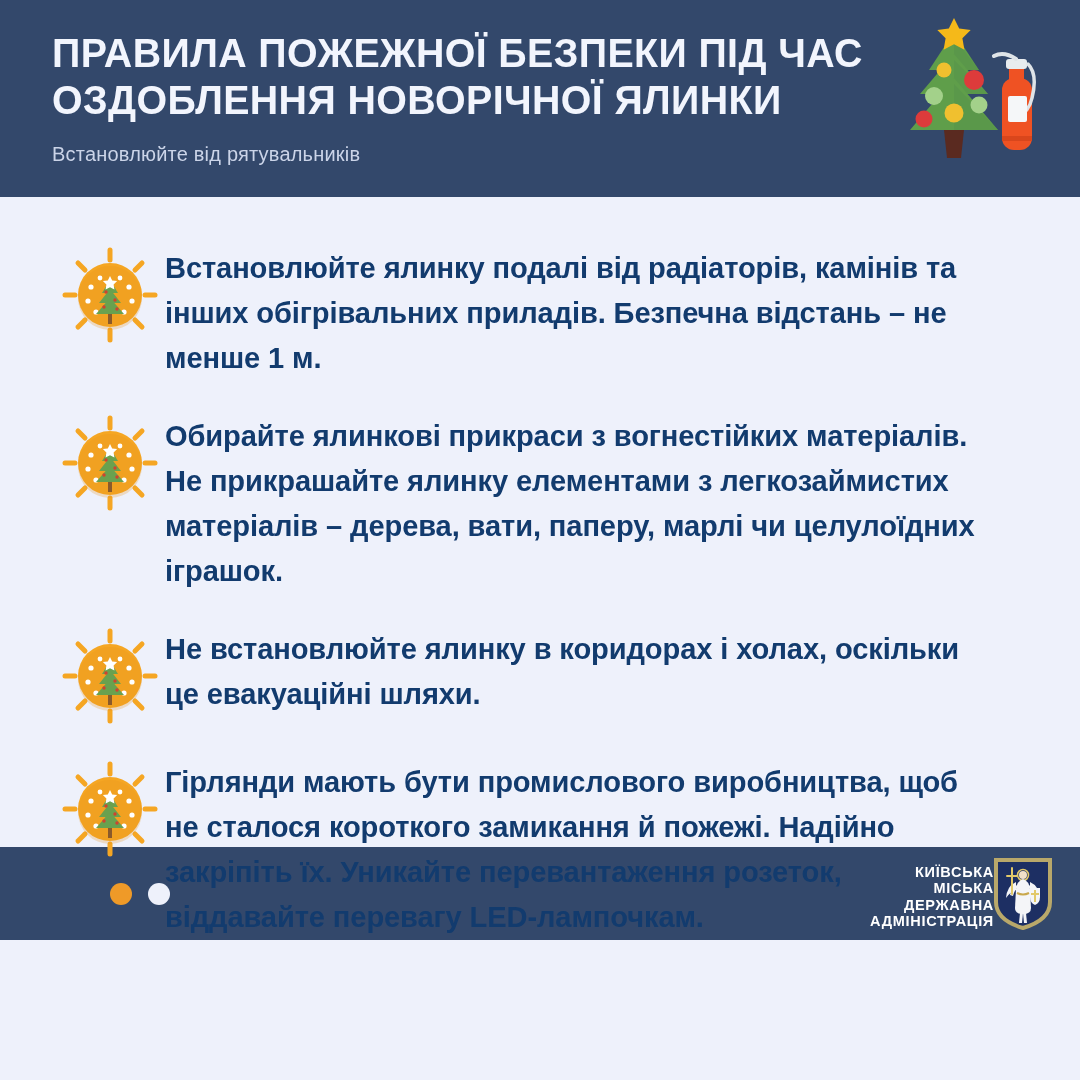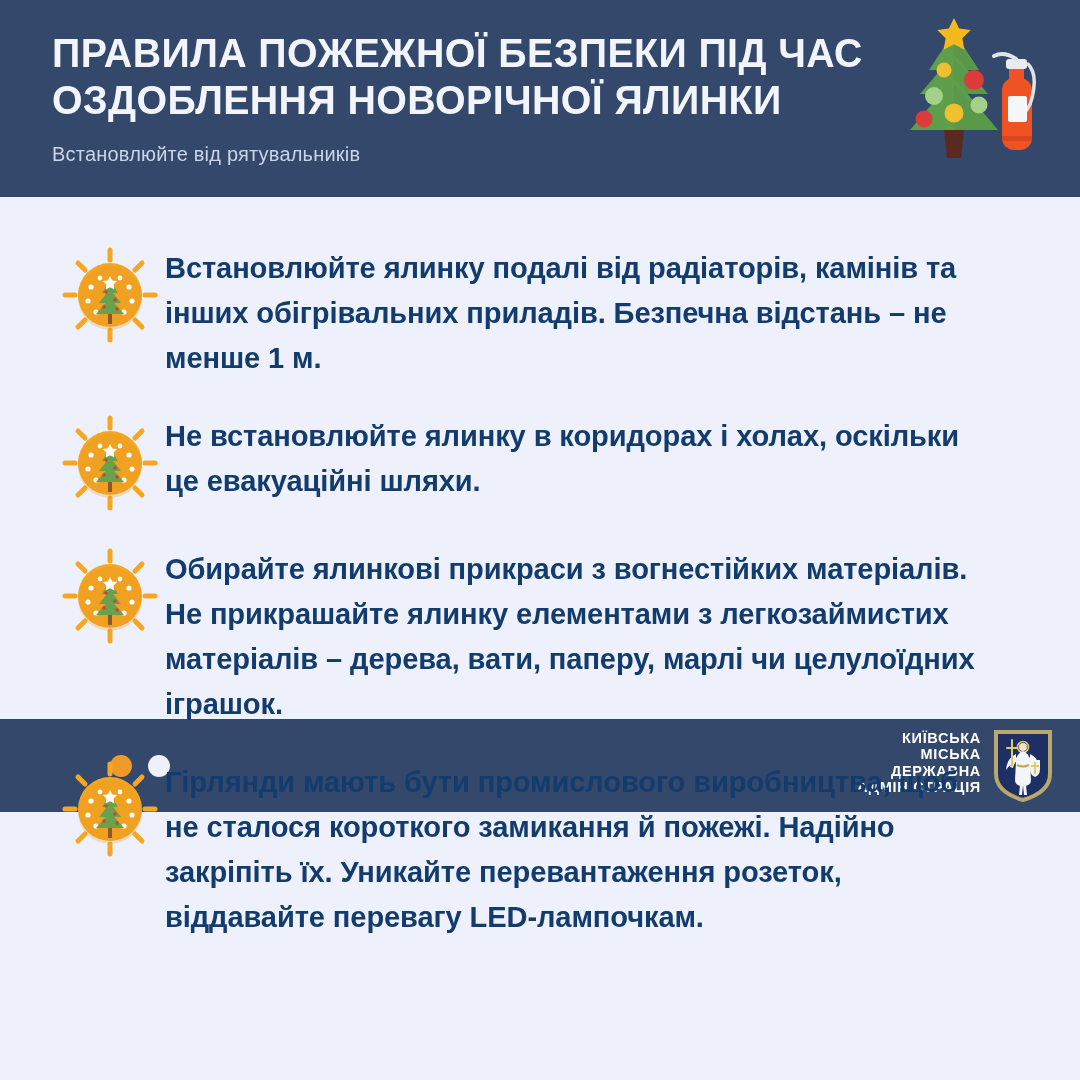--- a/index.html
+++ b/index.html
@@ -11,21 +11,21 @@
     width: 1080px;
     height: 1080px;
     overflow: hidden;
     background: #eef1fb;
     font-family: "Liberation Sans", sans-serif;
     -webkit-font-smoothing: antialiased;
   }
   .poster {
     position: relative;
     width: 1080px;
-    height: 812px;
+    height: 940px;
     background: #eef1fb;
     display: flex;
     flex-direction: column;
   }
 
   
   .header {
     position: relative;
     height: 197px;
     background: #33486b;
@@ -120,22 +120,21 @@
   .dot {
     width: 22px;
     height: 22px;
     border-radius: 50%;
   }
   .dot-active { background: #ef9a28; }
   .dot-idle { background: #eef1fb; }
 
   .brand {
     display: flex;
-    align-items: flex-start;
-    gap: 13px;
+    align-items: flex-end;
   }
   .brand-lines {
     text-align: right;
     color: #ffffff;
     font-family: "Liberation Sans Narrow", "Liberation Sans", sans-serif;
     font-weight: 700;
     font-size: 14.5px;
     line-height: 16.5px;
     letter-spacing: 0.7px;
     text-transform: uppercase;
@@ -267,21 +266,21 @@
               <path d="M50 44 L61 58 H39 Z" fill="#69a14f"></path>
               <path d="M50 53 L64 69 H36 Z" fill="#69a14f"></path>
               <path d="M50 31 l2.2 4.4 4.9 .7 -3.5 3.5 .8 4.9 -4.4 -2.3 -4.4 2.3 .8 -4.9 -3.5 -3.5 4.9 -.7 z" fill="#ffffff"></path>
               <circle cx="46" cy="47" r="1.7" fill="#d0422f"></circle>
               <circle cx="55" cy="55" r="1.7" fill="#d0422f"></circle>
               <circle cx="44" cy="62" r="1.7" fill="#d0422f"></circle>
               <circle cx="57" cy="64" r="1.7" fill="#d0422f"></circle>
             </g>
           </svg>
         </div>
-        <div class="rule-text">Не встановлюйте ялинку в коридорах і холах, оскільки це евакуаційні шляхи.</div>
+        <div class="rule-text">Обирайте ялинкові прикраси з вогнестійких матеріалів. Не прикрашайте ялинку елементами з легкозаймистих матеріалів – дерева, вати, паперу, марлі чи целулоїдних іграшок.</div>
       </div>
 
       <div class="rule">
         <div class="rule-icon">
           <svg viewBox="0 0 100 100" width="100" height="100">
             <g stroke="#f5a623" stroke-width="5" stroke-linecap="round">
               <line x1="50" y1="5" x2="50" y2="15"></line>
               <line x1="50" y1="85" x2="50" y2="95"></line>
               <line x1="5" y1="50" x2="15" y2="50"></line>
               <line x1="85" y1="50" x2="95" y2="50"></line>
@@ -308,21 +307,21 @@
               <path d="M50 44 L61 58 H39 Z" fill="#69a14f"></path>
               <path d="M50 53 L64 69 H36 Z" fill="#69a14f"></path>
               <path d="M50 31 l2.2 4.4 4.9 .7 -3.5 3.5 .8 4.9 -4.4 -2.3 -4.4 2.3 .8 -4.9 -3.5 -3.5 4.9 -.7 z" fill="#ffffff"></path>
               <circle cx="46" cy="47" r="1.7" fill="#d0422f"></circle>
               <circle cx="55" cy="55" r="1.7" fill="#d0422f"></circle>
               <circle cx="44" cy="62" r="1.7" fill="#d0422f"></circle>
               <circle cx="57" cy="64" r="1.7" fill="#d0422f"></circle>
             </g>
           </svg>
         </div>
-        <div class="rule-text">Обирайте ялинкові прикраси з вогнестійких матеріалів. Не прикрашайте ялинку елементами з легкозаймистих матеріалів – дерева, вати, паперу, марлі чи целулоїдних іграшок.</div>
+        <div class="rule-text">Не встановлюйте ялинку в коридорах і холах, оскільки це евакуаційні шляхи.</div>
       </div>
 
       <div class="rule">
         <div class="rule-icon">
           <svg viewBox="0 0 100 100" width="100" height="100">
             <g stroke="#f5a623" stroke-width="5" stroke-linecap="round">
               <line x1="50" y1="5" x2="50" y2="15"></line>
               <line x1="50" y1="85" x2="50" y2="95"></line>
               <line x1="5" y1="50" x2="15" y2="50"></line>
               <line x1="85" y1="50" x2="95" y2="50"></line>

